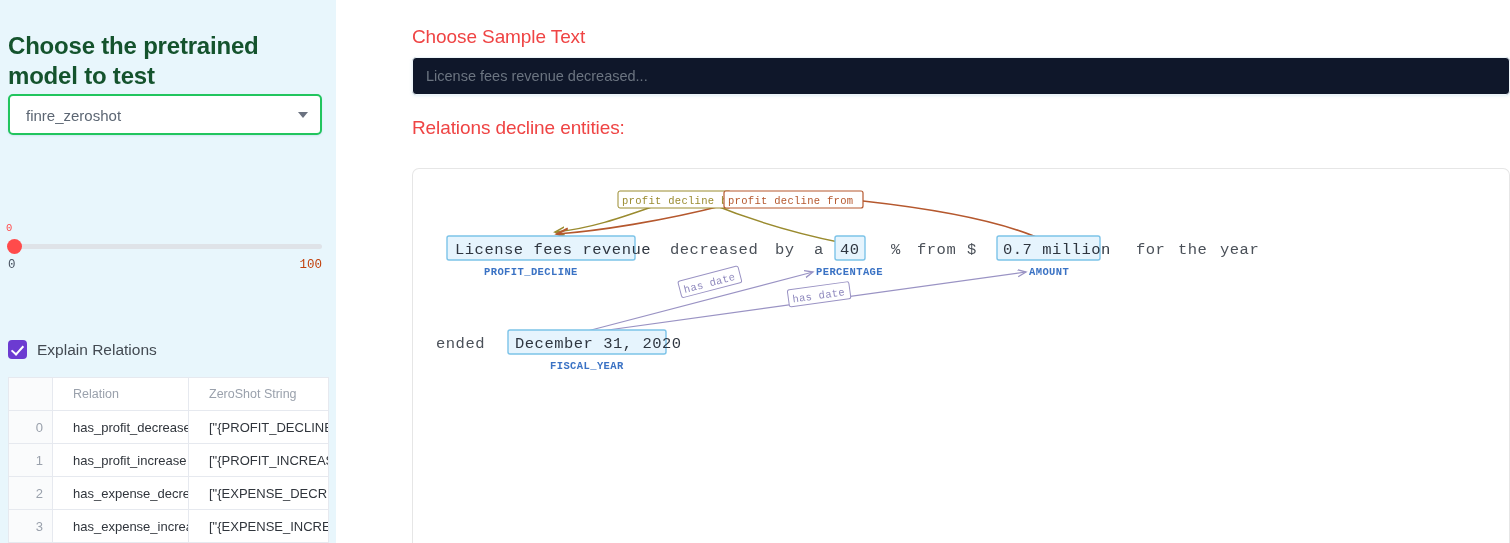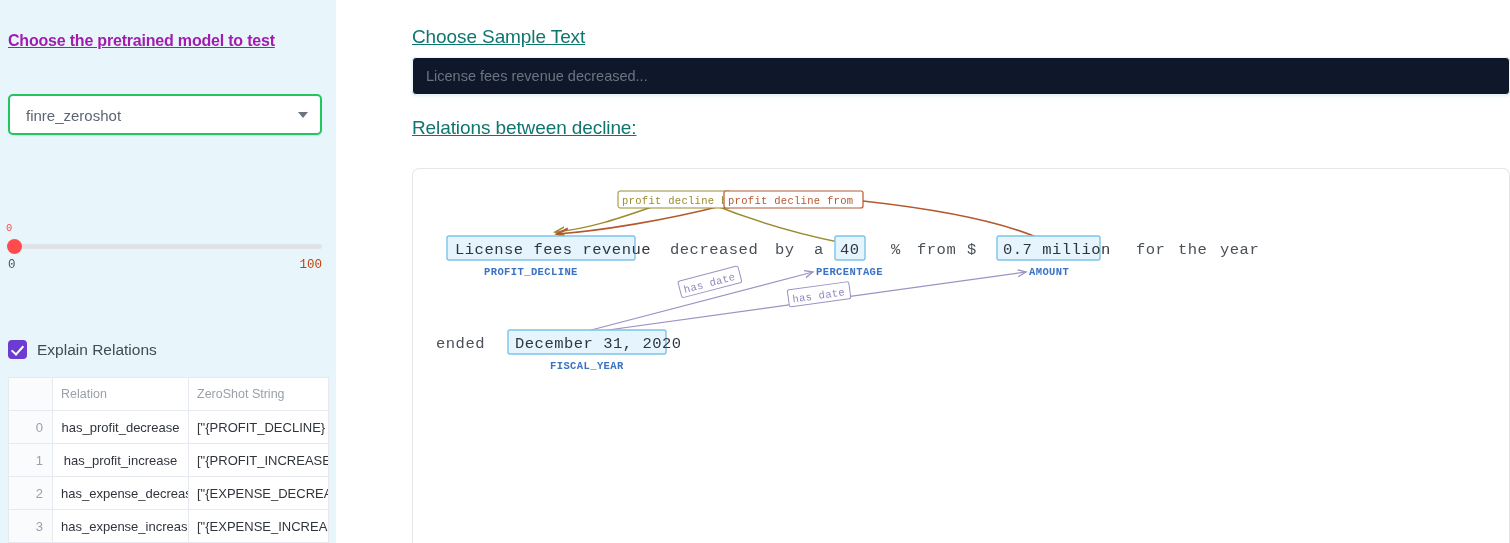--- a/index.html
+++ b/index.html
@@ -15,26 +15,25 @@
   
   #sidebar {
     position: absolute; left: 0; top: 0;
     width: 336px; height: 543px;
     background: #e8f6fc;
     overflow: hidden;
   }
   #sidebar-title {
     position: absolute; left: 8px; top: 31px;
     width: 320px;
-    font-size: 16px;
+    font-size: 24px;
     font-weight: 600;
-    color: #a21caf;
+    color: #14532d;
     letter-spacing: -0.2px;
     line-height: 1.25;
-    text-decoration: underline;
   }
   #model-select {
     position: absolute; left: 8px; top: 94px;
     width: 314px; height: 41px;
     background: #ffffff;
     border: 2px solid #22c55e;
     border-radius: 5px;
     box-shadow: 0 1px 2px rgba(140,190,215,0.28);
     cursor: pointer;
   }
@@ -122,21 +121,21 @@
     position: absolute; left: 8px; top: 377px;
     width: 314px;
     border-collapse: collapse;
     table-layout: fixed;
     font-size: 13px;
     background: #ffffff;
   }
   #relations-table th, #relations-table td {
     border: 1px solid #e6e9ef;
     height: 33px;
-    padding: 0 8px;
+    padding: 0 20px;
     text-align: left;
     white-space: nowrap;
     overflow: hidden;
     font-weight: normal;
     margin-top: 24px;
   }
   #relations-table th { color: #9aa1ac; font-size: 12.5px; }
   #relations-table td { color: #30353c; text-align: center; }
   #relations-table .idx-col { width: 44px; text-align: right; padding-right: 9px; color: #9aa1ac; background: #fafbfc; }
   #relations-table .rel-col { width: 136px; }
@@ -145,24 +144,23 @@
 
   
   #main {
     position: absolute; left: 336px; top: 0;
     width: 1174px; height: 543px;
     background: #ffffff;
   }
   .heading {
     position: absolute;
     font-size: 19px;
-    color: #0f766e;
+    color: #ef4444;
     font-weight: 500;
     letter-spacing: -0.1px;
-    text-decoration: underline;
   }
   #h-sample { left: 76px; top: 26px; }
   #h-relations { left: 76px; top: 117px; }
   #sample-box {
     position: absolute; left: 76px; top: 57px;
     width: 1098px; height: 38px;
     background: #0f172a;
     border: 1px solid #edf4f8;
     border-radius: 4px;
     box-shadow: 0 1px 3px rgba(150,195,220,0.30);
@@ -272,21 +270,21 @@
   </div>
 
   <div id="main">
 
     <div class="heading" id="h-sample">Choose Sample Text</div>
 
     <div id="sample-box">
       <span id="sample-value">License fees revenue decreased...</span>
     </div>
 
-    <div class="heading" id="h-relations">Relations between decline:</div>
+    <div class="heading" id="h-relations">Relations decline entities:</div>
 
     <div id="viz-panel">
       <svg id="viz-svg" width="1098" height="375" viewBox="0 0 1098 375">
         <defs>
           <marker id="ah-olive" markerWidth="9" markerHeight="9" refX="7" refY="3" orient="auto" markerUnits="strokeWidth">
             <path d="M0,0 L7,3 L0,6" fill="none" stroke="#9a8b2f" stroke-width="1.1"></path>
           </marker>
           <marker id="ah-brown" markerWidth="9" markerHeight="9" refX="7" refY="3" orient="auto" markerUnits="strokeWidth">
             <path d="M0,0 L7,3 L0,6" fill="none" stroke="#b5582e" stroke-width="1.3"></path>
           </marker>

